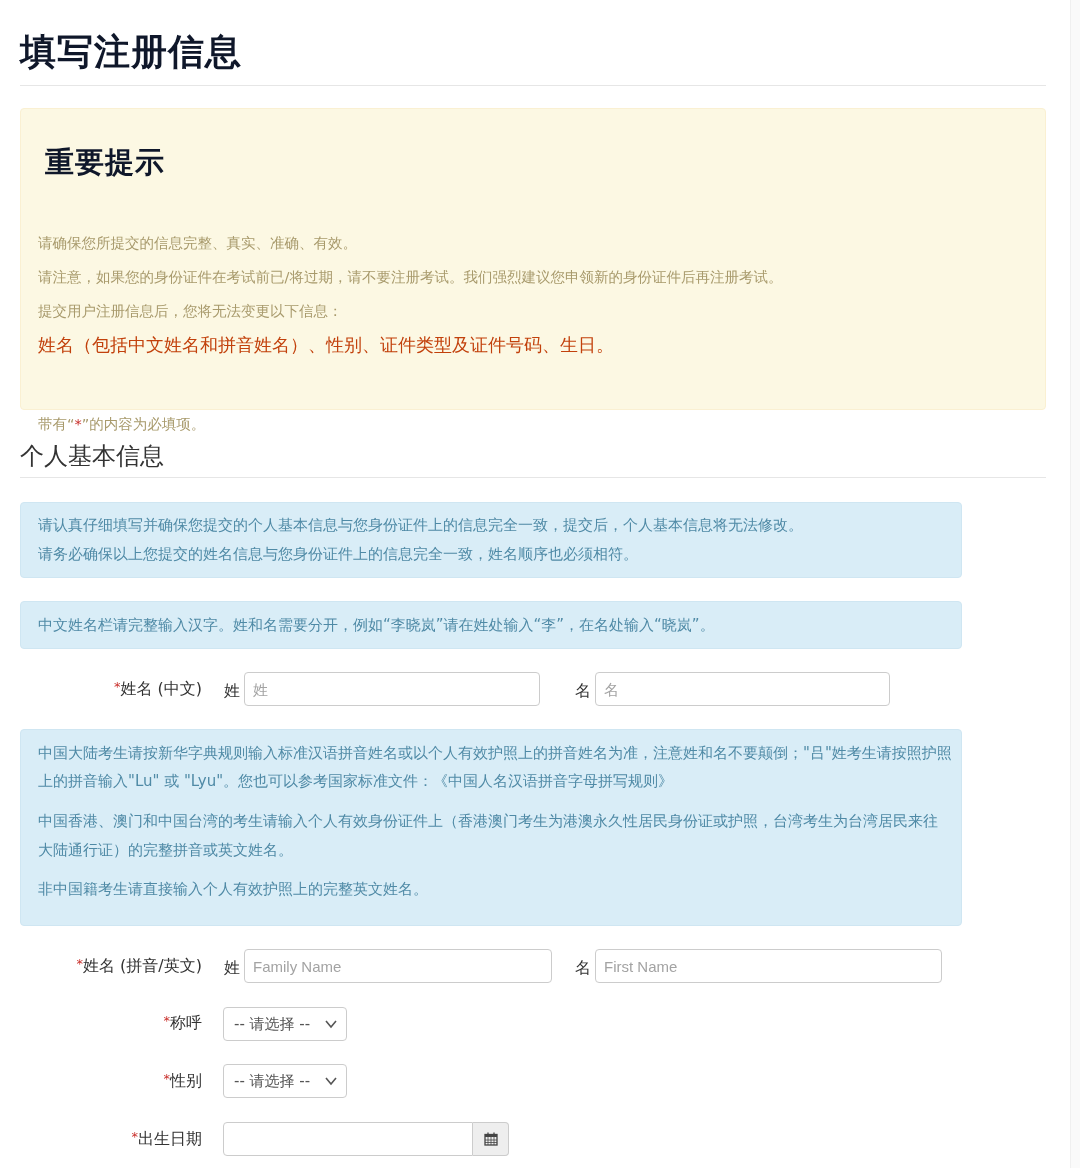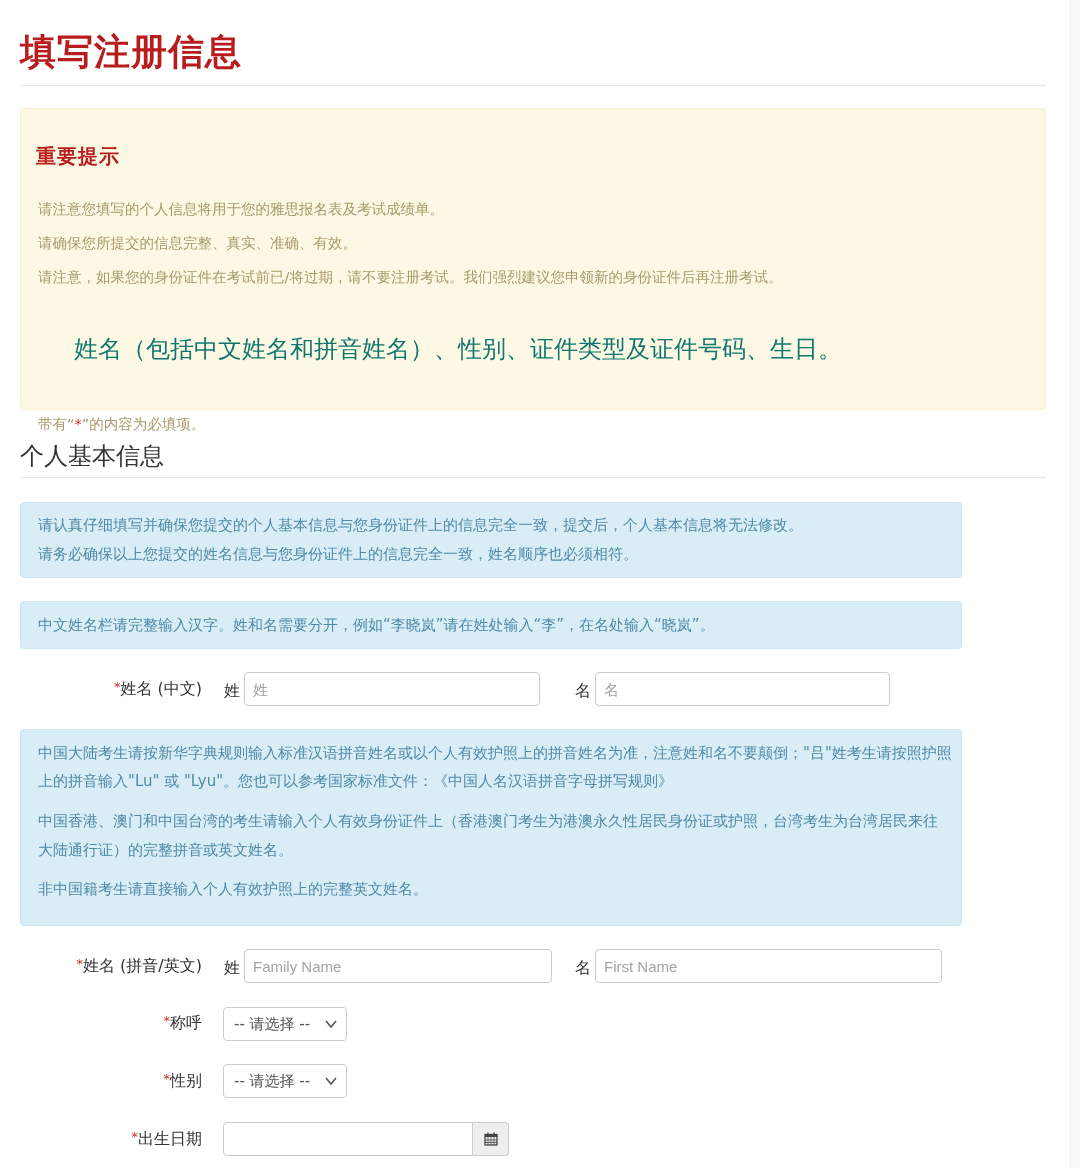--- a/index.html
+++ b/index.html
@@ -1,25 +1,25 @@
 <!DOCTYPE html>
 <html><head>
   <meta charset="utf-8">
   <style>
     * { box-sizing: border-box; margin: 0; padding: 0; }
     html, body { width: 1080px; height: 1168px; overflow: hidden; background: #ffffff; }
     body { font-family: "DejaVu Sans", "Liberation Sans", sans-serif; color: #333; position: relative; }
 
-    .page-title { position: absolute; left: 20px; top: 28px; font-size: 36px; font-weight: bold; color: #b91c1c; letter-spacing: 1px; }
+    .page-title { position: absolute; left: 20px; top: 28px; font-size: 36px; font-weight: bold; color: #0f172a; letter-spacing: 1px; }
     .hr { position: absolute; left: 20px; width: 1026px; height: 1px; background: #e6e6e6; }
 
     .alert-warning { position: absolute; left: 20px; top: 108px; width: 1026px; height: 302px; background: #fcf8e3; border-radius: 4px; border: 1px solid #faf0d2; }
-    .alert-warning .heading { position: absolute; left: 15px; top: 34px; font-size: 20px; font-weight: bold; color: #b91c1c; letter-spacing: 1px; }
+    .alert-warning .heading { position: absolute; left: 24px; top: 34px; font-size: 29px; font-weight: bold; color: #0f172a; letter-spacing: 1px; }
     .alert-warning .line { position: absolute; left: 17px; font-size: 14.5px; color: #a89a6c; white-space: nowrap; }
-    .alert-warning .emph { position: absolute; left: 17px; font-size: 24px; color: #0f766e; white-space: nowrap; margin-left: 36px; }
+    .alert-warning .emph { position: absolute; left: 17px; font-size: 18px; color: #c2410c; white-space: nowrap; }
     .alert-warning .star { color: #c9302c; }
 
     .section-title { position: absolute; left: 20px; top: 440px; font-size: 24px; color: #333; }
 
     .alert-info { position: absolute; left: 20px; width: 942px; background: #d9edf7; border: 1px solid #cfe6f2; border-radius: 4px; }
     .alert-info .line { position: absolute; left: 17px; font-size: 15px; color: #4f8aa6; white-space: nowrap; }
 
     .form-label { position: absolute; font-size: 16px; color: #333; text-align: left; white-space: nowrap; }
     .form-label .req { color: #c9302c; font-size: 13px; vertical-align: top; }
     .sub-label { position: absolute; font-size: 16px; color: #333; }
@@ -33,23 +33,23 @@
     .scrollbar { position: absolute; right: 0; top: 0; width: 10px; height: 1168px; background: #fafafa; border-left: 1px solid #f0f0f0; }
   </style>
 </head>
 <body>
 
 <div class="page-title">填写注册信息</div>
 <div class="hr" style="top:85px;"></div>
 
 <div class="alert-warning">
   <div class="heading">重要提示</div>
-  <div class="line" style="top:91px;">请注意您填写的个人信息将用于您的雅思报名表及考试成绩单。</div>
   <div class="line" style="top:125px;">请确保您所提交的信息完整、真实、准确、有效。</div>
   <div class="line" style="top:159px;">请注意，如果您的身份证件在考试前已/将过期，请不要注册考试。我们强烈建议您申领新的身份证件后再注册考试。</div>
+  <div class="line" style="top:193px;">提交用户注册信息后，您将无法变更以下信息：</div>
   <div class="emph" style="top:224px;">姓名（包括中文姓名和拼音姓名）、性别、证件类型及证件号码、生日。</div>
   <div class="line" style="top:262px;margin-top:44px;"><span>带有“</span><span class="star">*</span><span>”的内容为必填项。</span></div>
 </div>
 
 <div class="section-title">个人基本信息</div>
 <div class="hr" style="top:477px;"></div>
 
 <div class="alert-info" style="top:502px; height:76px;">
   <div class="line" style="top:13px;">请认真仔细填写并确保您提交的个人基本信息与您身份证件上的信息完全一致，提交后，个人基本信息将无法修改。</div>
   <div class="line" style="top:42px;">请务必确保以上您提交的姓名信息与您身份证件上的信息完全一致，姓名顺序也必须相符。</div>

